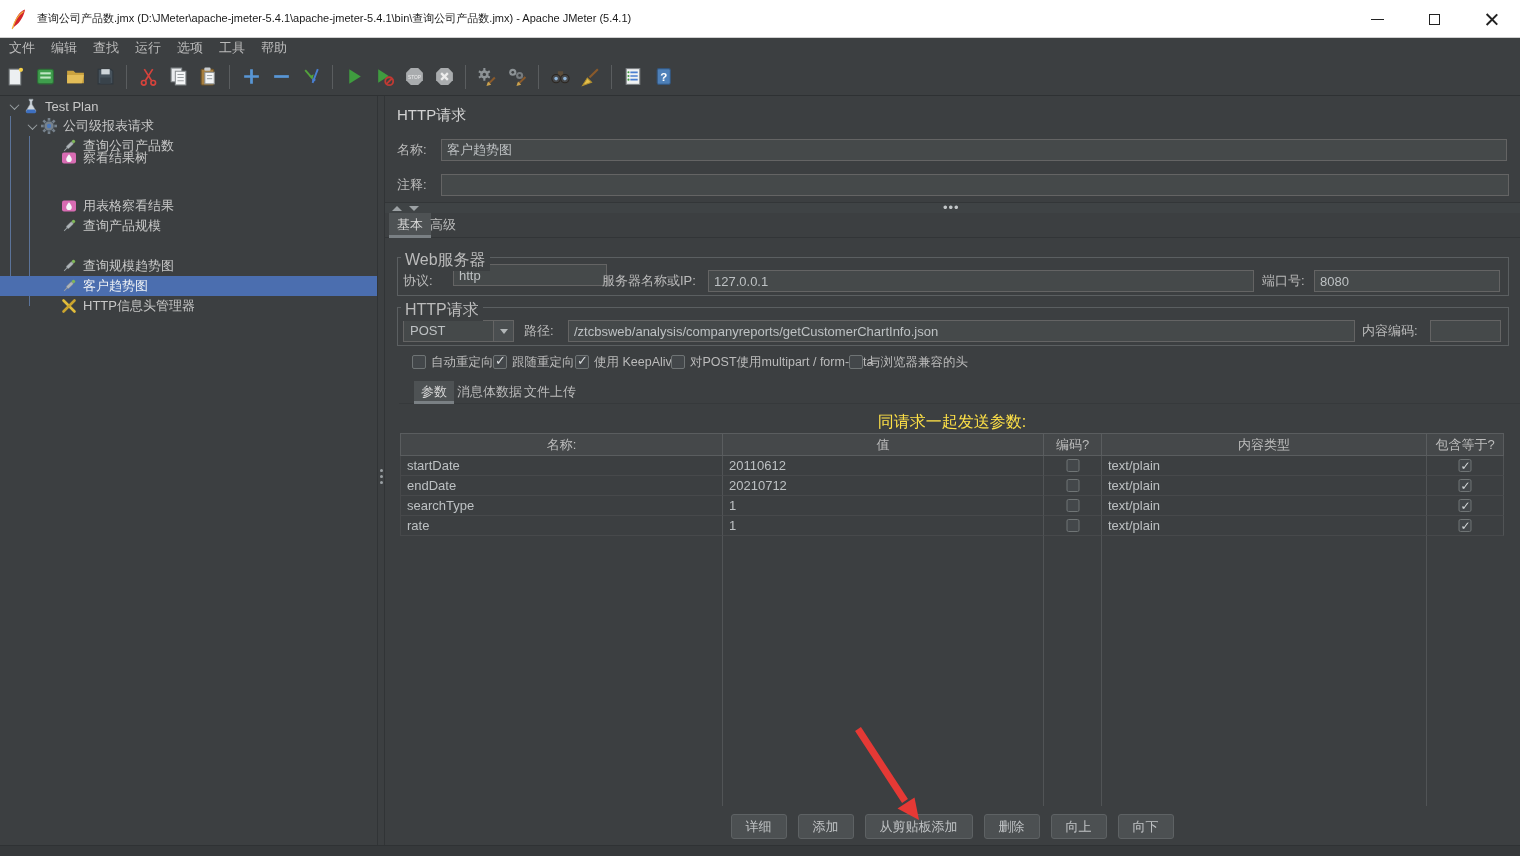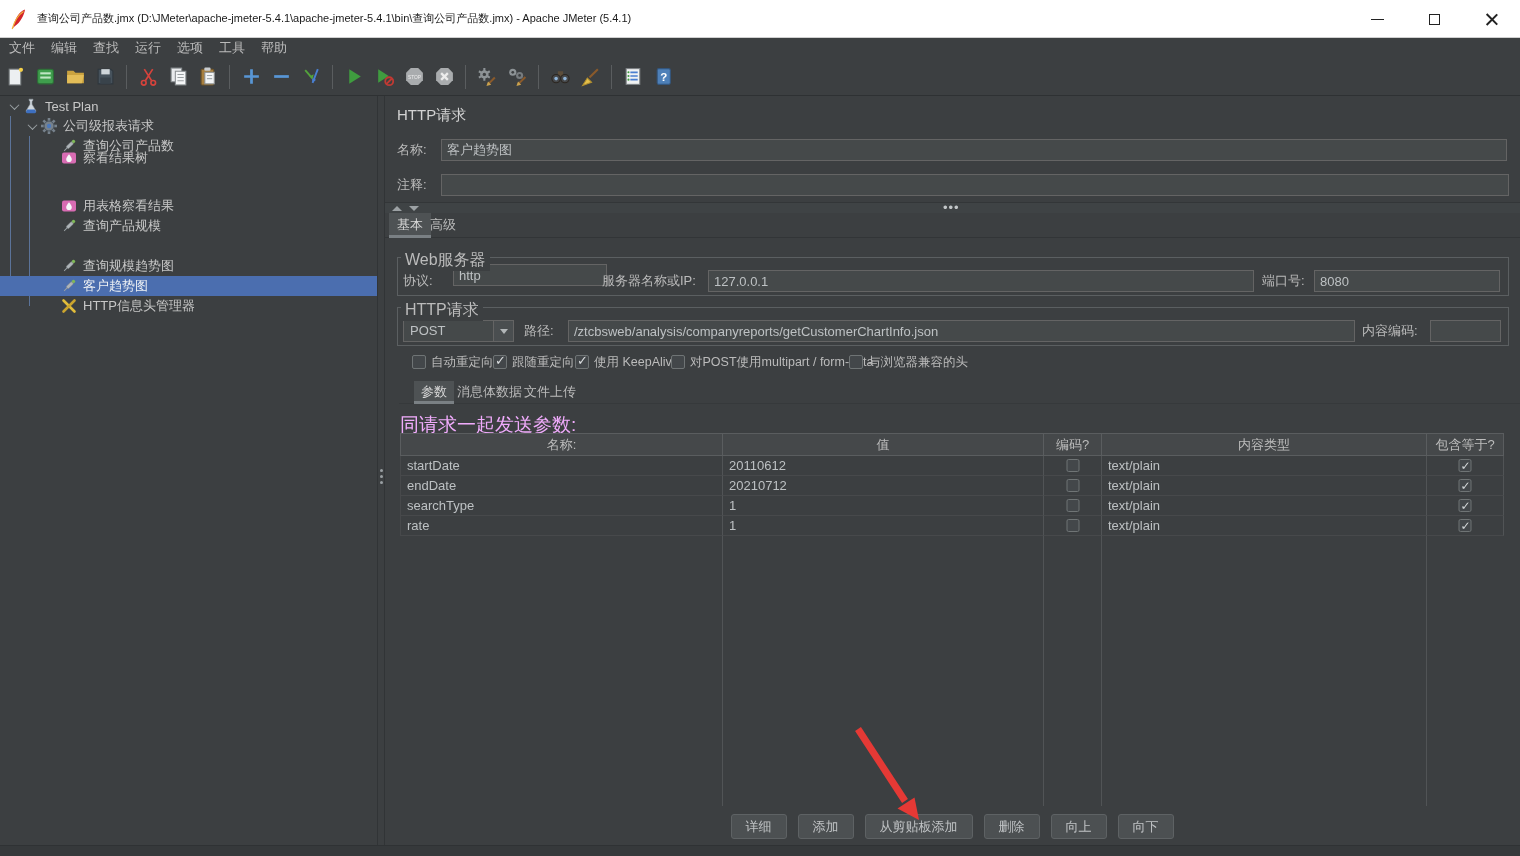--- a/index.html
+++ b/index.html
@@ -87,22 +87,22 @@
 
   .cb { position:absolute; width:14px; height:14px; background:#43474a; border:1px solid #6f7475;
     border-radius:2px; }
   .cb.checked::after { content:"✓"; position:absolute; left:1px; top:-3px; color:#dadddf; font-size:13px; }
   .cb-lbl { position:absolute; color:#bbbbbb; font-size:12.5px; line-height:15px; white-space:nowrap; }
 
   .tabs2 { position:absolute; left:14px; top:285px; width:1135px; height:23px; border-bottom:1px solid #36393b; }
   .tab2 { position:absolute; top:0; height:23px; line-height:22px; color:#bbbbbb; font-size:13px; padding:0 7px; }
   .tab2.on { background:#4e5254; border-bottom:3px solid #7a8084; color:#d8d8d8; }
 
-  .table-title { position:absolute; left:15px; top:316px; width:1104px; 
-    color:#f0abfc; font-size:19px; }
+  .table-title { position:absolute; left:15px; top:316px; width:1104px; text-align:center;
+    color:#fde047; font-size:16px; }
 
   .ptable { position:absolute; left:15px; top:337px; width:1104px; }
   .grid { display:grid; grid-template-columns:323px 321px 58px 325px 77px; }
   .th { height:23px; line-height:22px; background:#45484a; border:1px solid #5a5d5f; border-left:none;
     text-align:center; color:#bdbdbd; font-size:13px; }
   .th:first-child { border-left:1px solid #5a5d5f; }
   .td { height:20px; line-height:19px; border-right:1px solid #515456; border-bottom:1px solid #47494b;
     color:#bdc1c3; font-size:13px; padding-left:6px; white-space:nowrap; overflow:hidden; position:relative; }
   .td.first { border-left:1px solid #47494b; }
   .td.center { padding-left:0; text-align:center; }

